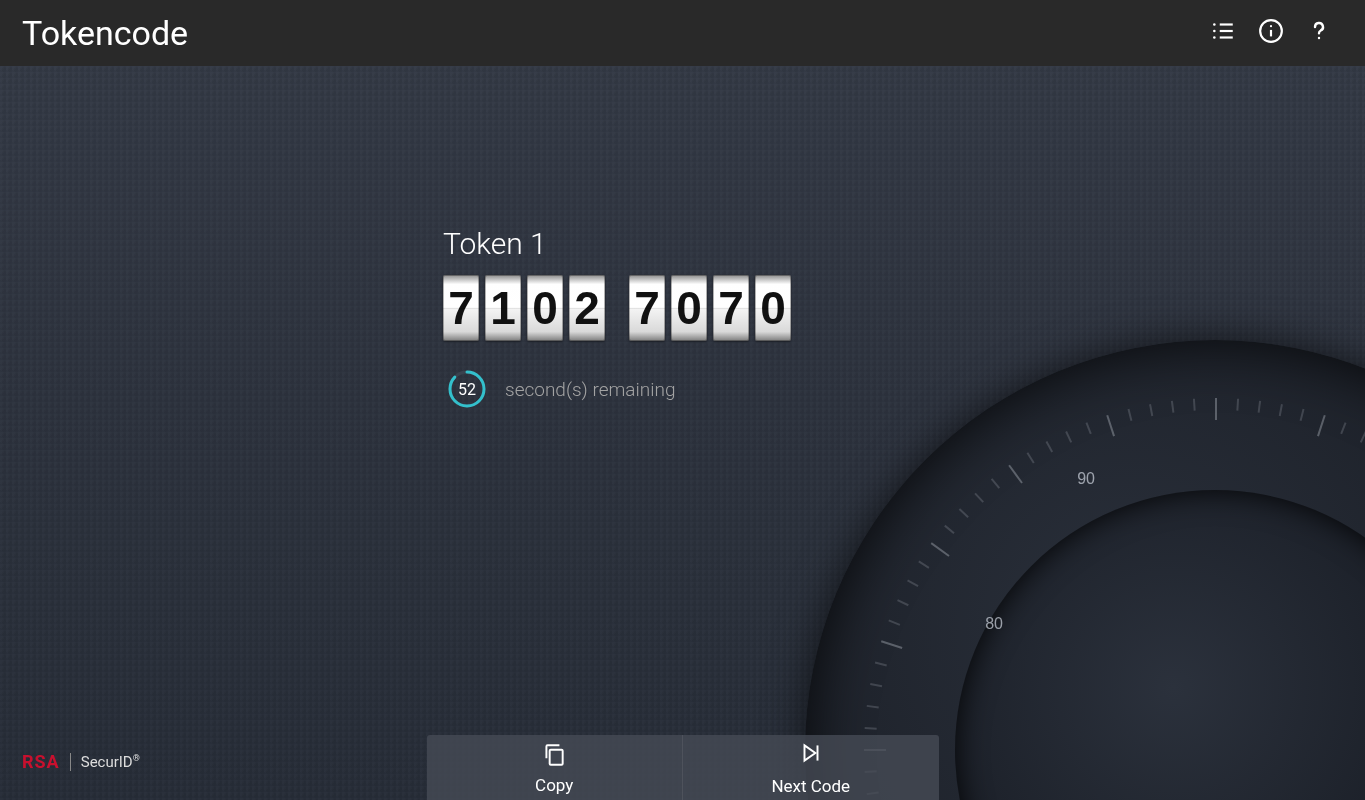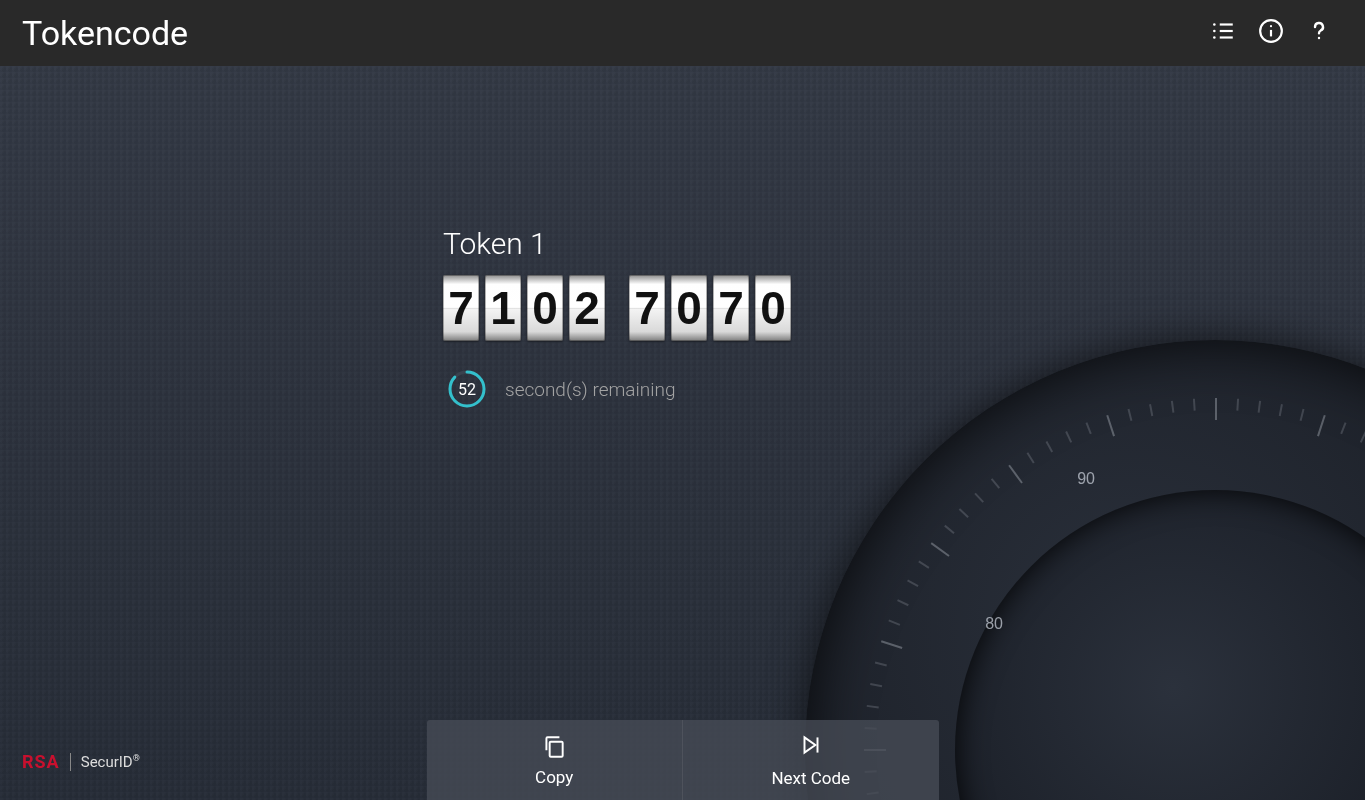--- a/index.html
+++ b/index.html
@@ -120,21 +120,21 @@
     font-weight: 300;
   }
 
   
   .bottom-bar {
     position: absolute;
     left: 50%;
     transform: translateX(-50%);
     bottom: 0;
     width: 512px;
-    height: 80px;
+    height: 65px;
     background: rgba(70,76,86,0.78);
     display: flex;
     z-index: 4;
     border-top-left-radius: 3px;
     border-top-right-radius: 3px;
   }
   .bottom-bar .btn {
     flex: 1;
     display: flex;
     flex-direction: column;

